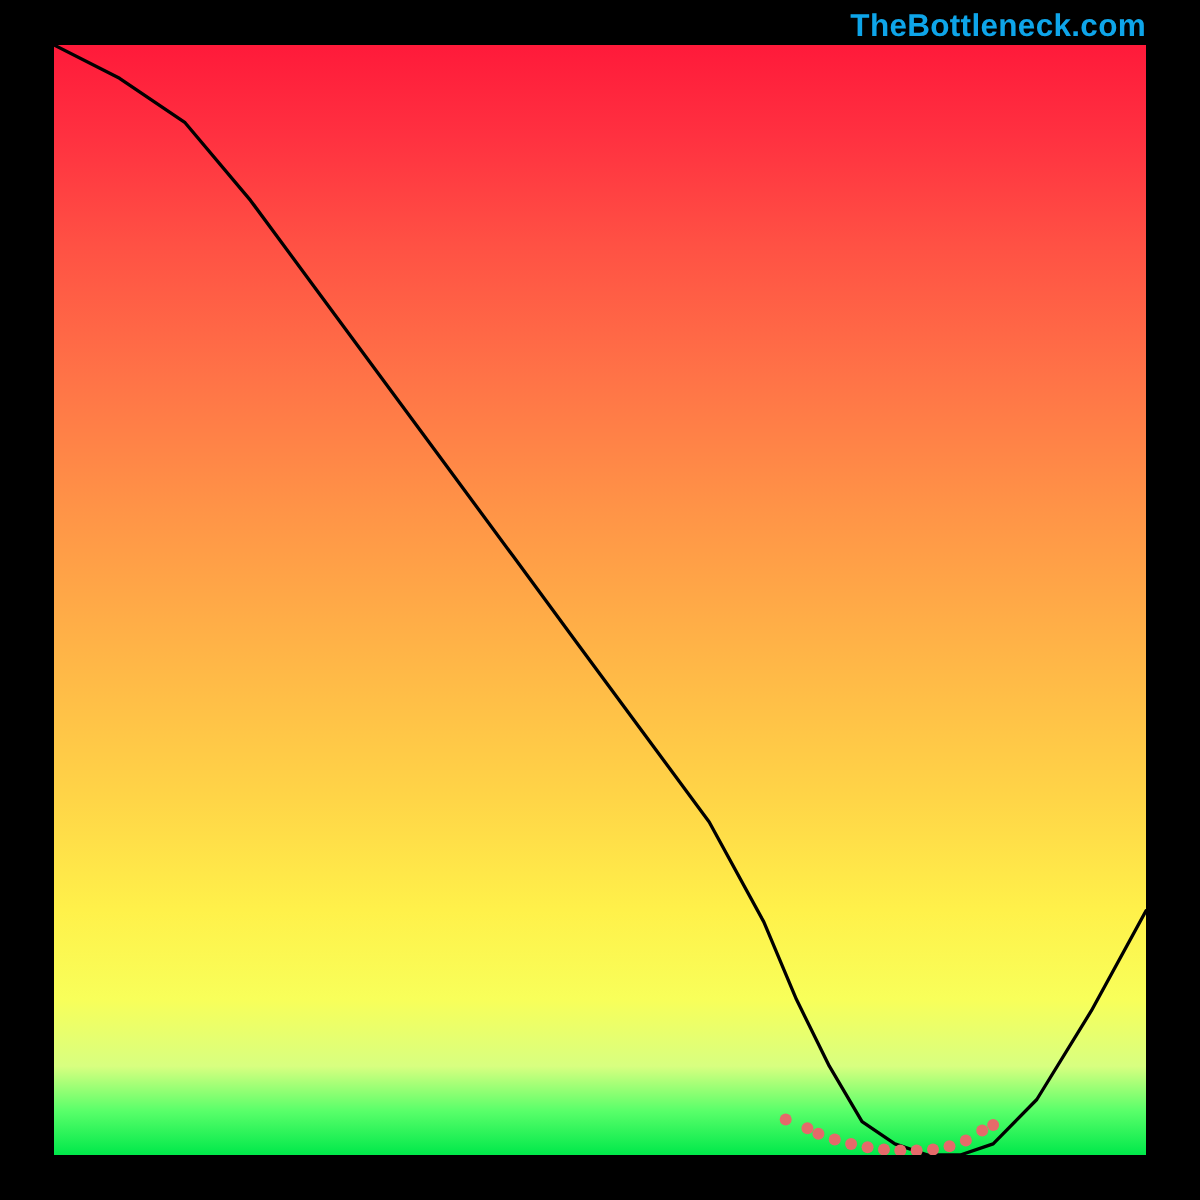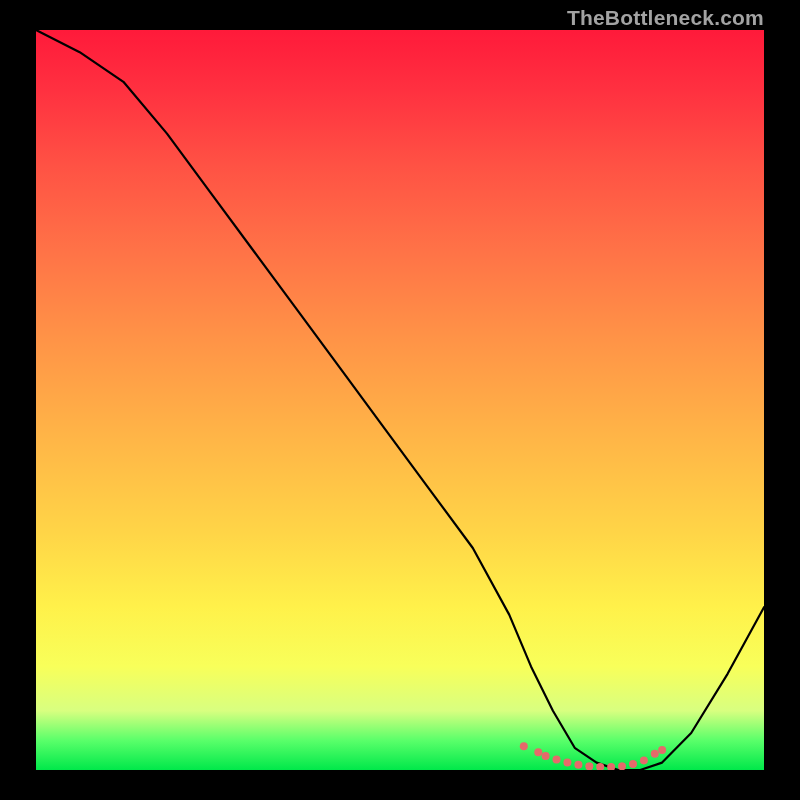--- a/index.html
+++ b/index.html
@@ -37,21 +37,21 @@
       #00e84a 100%
     );
   }
   .watermark {
     position: absolute;
     top: 6px;
     right: 36px;
     font-family: Arial, Helvetica, sans-serif;
     font-size: 21px;
     font-weight: 600;
-    color: #a3a3a3;
+    color: #0ea5e9;
     letter-spacing: 0.2px;
     user-select: none;
   }
   svg.curve {
     position: absolute;
     left: 0;
     top: 0;
     width: 728px;
     height: 740px;
   }

